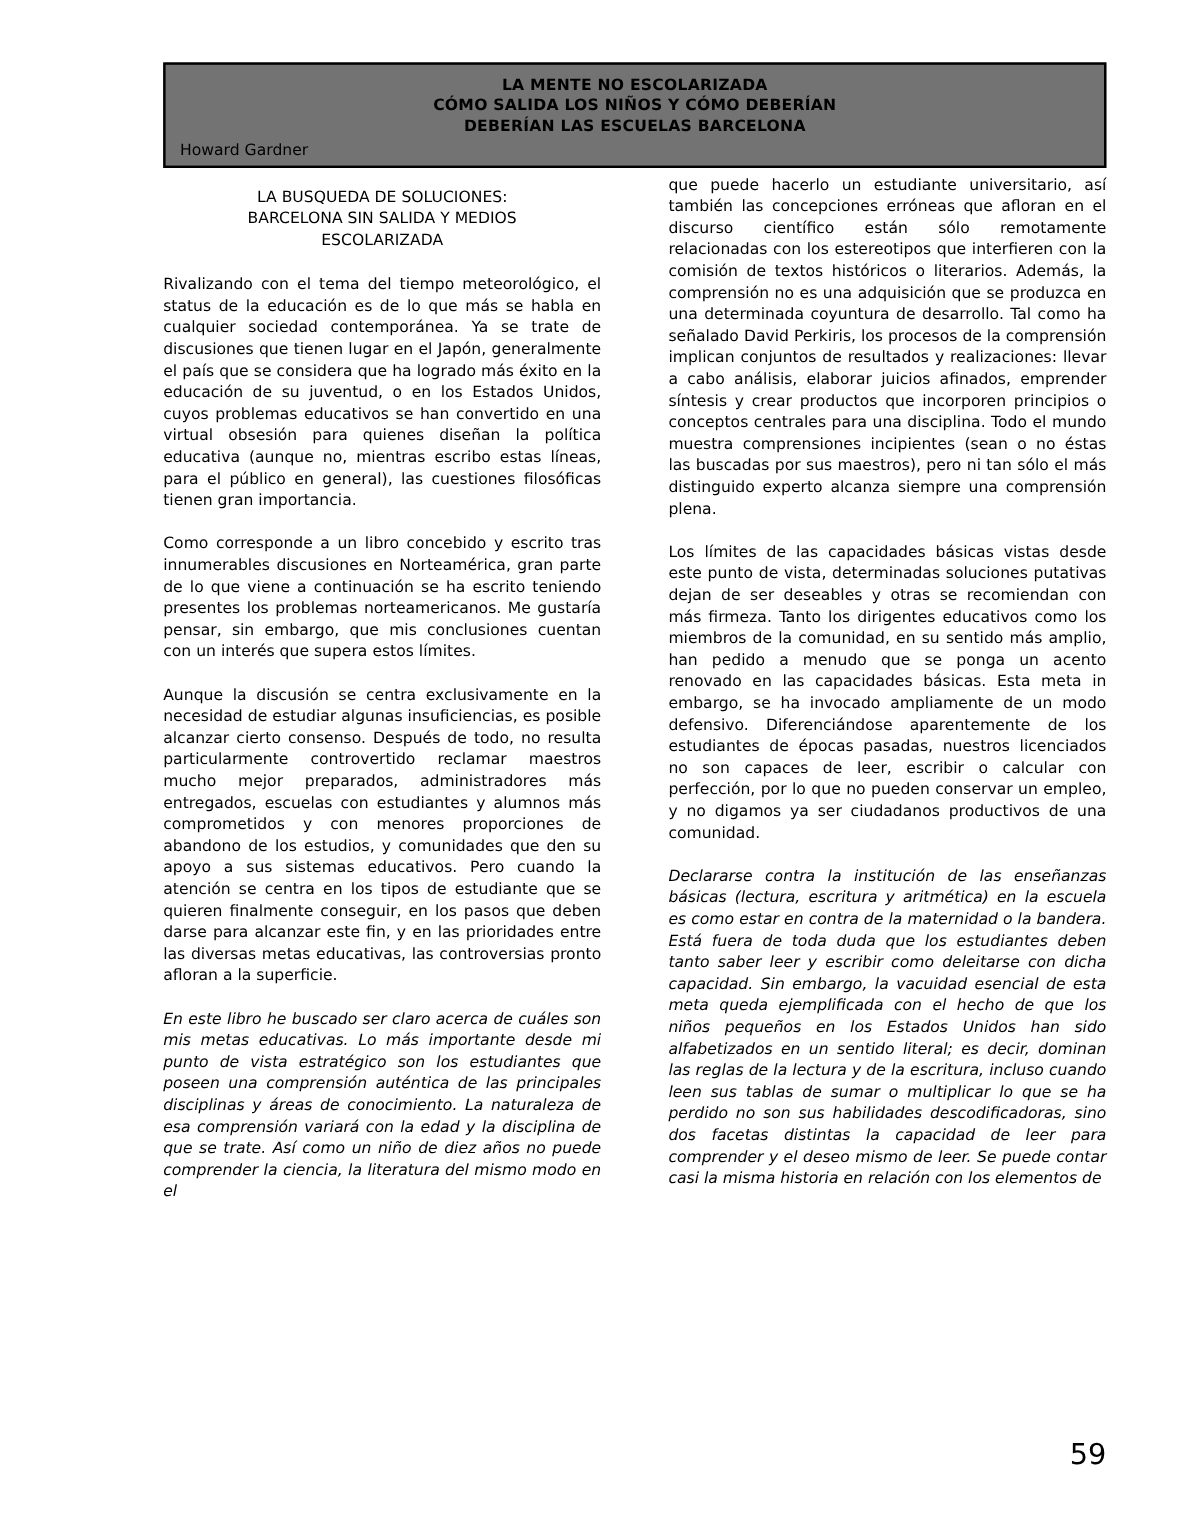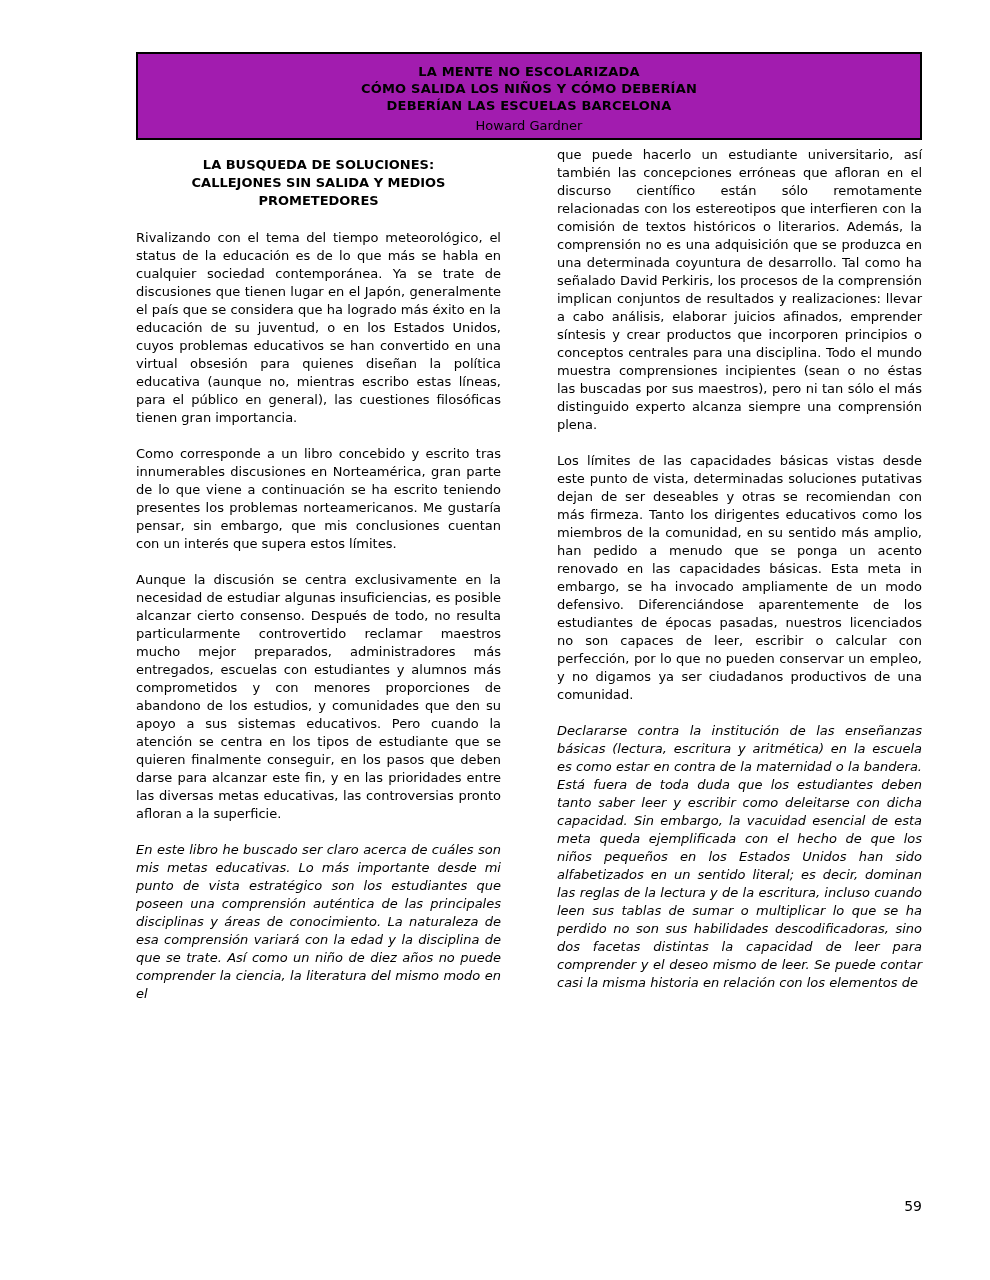--- a/index.html
+++ b/index.html
@@ -14,63 +14,63 @@
     overflow: hidden;
   }
   .content {
     position: absolute;
     left: 136px;
     top: 52px;
     width: 786px;
   }
   .header-box {
     border: 2px solid #000000;
-    background: #a21caf;
+    background: #737373;
     padding: 9px 12px 4px 12px;
   }
   .header-title-line {
     text-align: center;
     font-weight: bold;
     font-size: 13px;
     line-height: 17px;
     letter-spacing: 0.2px;
   }
   .header-author {
-    text-align: center;
+    text-align: left;
     font-size: 13px;
     line-height: 17px;
     margin-top: 3px;
   }
   .columns {
     display: flex;
     gap: 56px;
     margin-top: 6px;
   }
   .col {
     flex: 1 1 0;
     font-size: 13px;
     line-height: 18px;
     text-align: justify;
   }
   .col-heading {
     text-align: center;
-    font-weight: bold;
+    font-weight: normal;
     font-size: 13px;
     line-height: 18px;
     margin: 10px 0 19px 0;
   }
   .col p {
     margin: 0 0 18px 0;
   }
   .col p:last-child { margin-bottom: 0; font-style: italic; }
   .page-number {
     position: absolute;
     right: 68px;
     top: 1198px;
-    font-size: 14px;
+    font-size: 24px;
     font-weight: normal;
   }
 </style>
 </head>
 <body>
 
 <div class="page">
   <div class="content">
 
     <div class="header-box">
@@ -78,22 +78,22 @@
       <div class="header-title-line">CÓMO SALIDA LOS NIÑOS Y CÓMO DEBERÍAN</div>
       <div class="header-title-line">DEBERÍAN LAS ESCUELAS BARCELONA</div>
       <div class="header-author">Howard Gardner</div>
     </div>
 
     <div class="columns">
 
       <div class="col">
         <div class="col-heading">
           <div>LA BUSQUEDA DE SOLUCIONES:</div>
-          <div>CALLEJONES SIN SALIDA Y MEDIOS</div>
-          <div>PROMETEDORES</div>
+          <div>BARCELONA SIN SALIDA Y MEDIOS</div>
+          <div>ESCOLARIZADA</div>
         </div>
         <p>Rivalizando con el tema del tiempo meteorológico, el status de la educación es de lo que más se habla en cualquier sociedad contemporánea. Ya se trate de discusiones que tienen lugar en el Japón, generalmente el país que se considera que ha logrado más éxito en la educación de su juventud, o en los Estados Unidos, cuyos problemas educativos se han convertido en una virtual obsesión para quienes diseñan la política educativa (aunque no, mientras escribo estas líneas, para el público en general), las cuestiones filosóficas tienen gran importancia.</p>
         <p>Como corresponde a un libro concebido y escrito tras innumerables discusiones en Norteamérica, gran parte de lo que viene a continuación se ha escrito teniendo presentes los problemas norteamericanos. Me gustaría pensar, sin embargo, que mis conclusiones cuentan con un interés que supera estos límites.</p>
         <p>Aunque la discusión se centra exclusivamente en la necesidad de estudiar algunas insuficiencias, es posible alcanzar cierto consenso. Después de todo, no resulta particularmente controvertido reclamar maestros mucho mejor preparados, administradores más entregados, escuelas con estudiantes y alumnos más comprometidos y con menores proporciones de abandono de los estudios, y comunidades que den su apoyo a sus sistemas educativos. Pero cuando la atención se centra en los tipos de estudiante que se quieren finalmente conseguir, en los pasos que deben darse para alcanzar este fin, y en las prioridades entre las diversas metas educativas, las controversias pronto afloran a la superficie.</p>
         <p>En este libro he buscado ser claro acerca de cuáles son mis metas educativas. Lo más importante desde mi punto de vista estratégico son los estudiantes que poseen una comprensión auténtica de las principales disciplinas y áreas de conocimiento. La naturaleza de esa comprensión variará con la edad y la disciplina de que se trate. Así como un niño de diez años no puede comprender la ciencia, la literatura del mismo modo en el</p>
       </div>
 
       <div class="col">
         <p>que puede hacerlo un estudiante universitario, así también las concepciones erróneas que afloran en el discurso científico están sólo remotamente relacionadas con los estereotipos que interfieren con la comisión de textos históricos o literarios. Además, la comprensión no es una adquisición que se produzca en una determinada coyuntura de desarrollo. Tal como ha señalado David Perkiris, los procesos de la comprensión implican conjuntos de resultados y realizaciones: llevar a cabo análisis, elaborar juicios afinados, emprender síntesis y crear productos que incorporen principios o conceptos centrales para una disciplina. Todo el mundo muestra comprensiones incipientes (sean o no éstas las buscadas por sus maestros), pero ni tan sólo el más distinguido experto alcanza siempre una comprensión plena.</p>
         <p>Los límites de las capacidades básicas vistas desde este punto de vista, determinadas soluciones putativas dejan de ser deseables y otras se recomiendan con más firmeza. Tanto los dirigentes educativos como los miembros de la comunidad, en su sentido más amplio, han pedido a menudo que se ponga un acento renovado en las capacidades básicas. Esta meta in embargo, se ha invocado ampliamente de un modo defensivo. Diferenciándose aparentemente de los estudiantes de épocas pasadas, nuestros licenciados no son capaces de leer, escribir o calcular con perfección, por lo que no pueden conservar un empleo, y no digamos ya ser ciudadanos productivos de una comunidad.</p>

